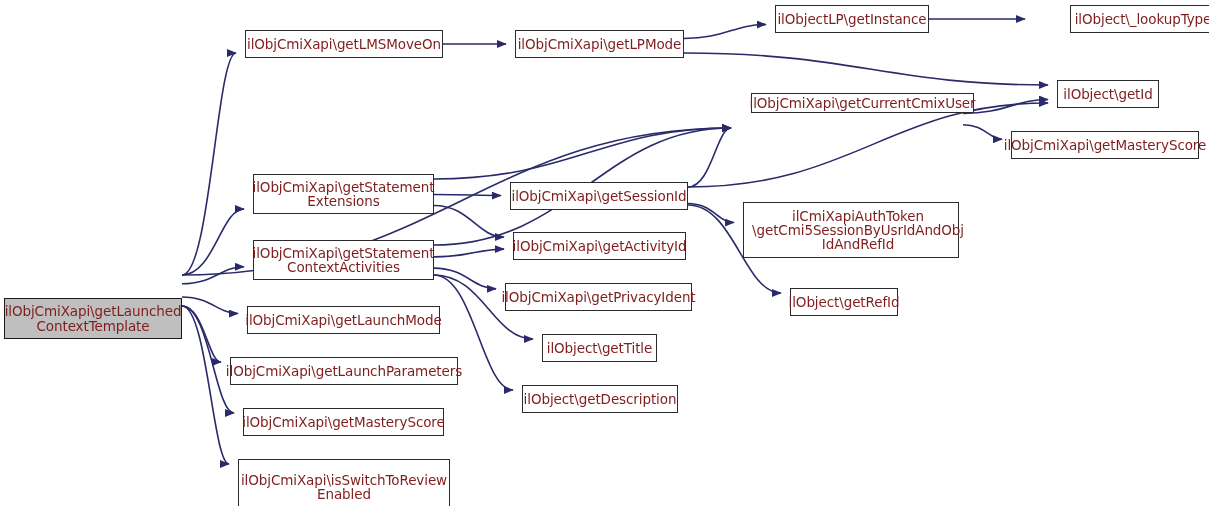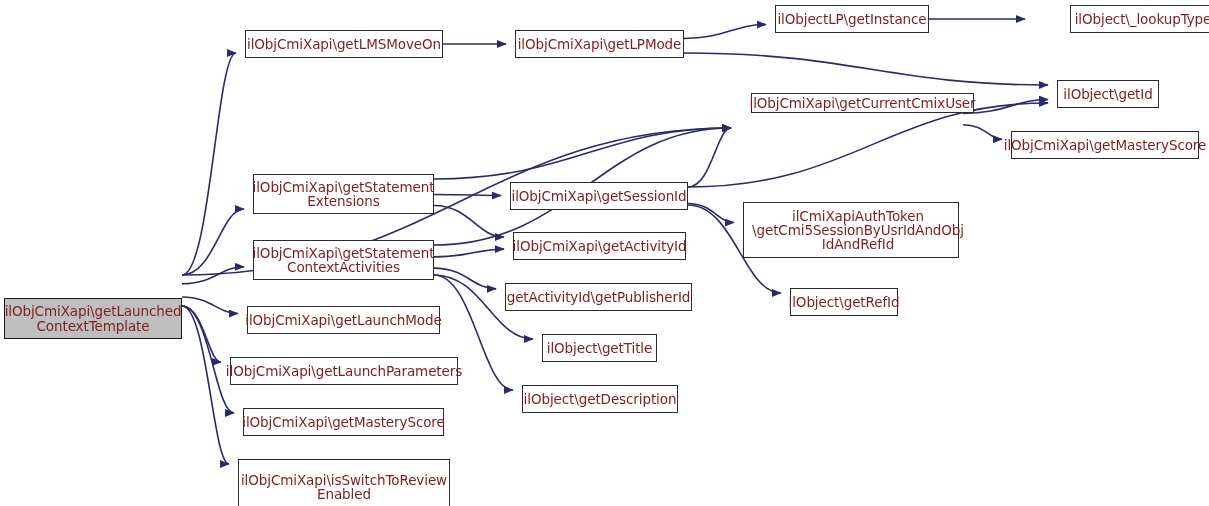--- a/index.html
+++ b/index.html
@@ -97,21 +97,21 @@
       <div class="node" style="left: 253px; top: 174px; width: 181px; height: 40px;">ilObjCmiXapi\getStatement
 Extensions</div>
       <div class="node" style="left: 510px; top: 182px; width: 178px; height: 28px;">ilObjCmiXapi\getSessionId</div>
       <div class="node" style="left: 743px; top: 202px; width: 216px; height: 56px; padding-left: 16px;">ilCmiXapiAuthToken
 \getCmi5SessionByUsrIdAndObj
 IdAndRefId</div>
       <div class="node" style="left: 253px; top: 240px; width: 181px; height: 40px;">ilObjCmiXapi\getStatement
 ContextActivities</div>
       <div class="node" style="left: 513px; top: 232px; width: 173px; height: 28px;">ilObjCmiXapi\getActivityId</div>
       <div class="node" style="left: 790px; top: 288px; width: 108px; height: 28px;">ilObject\getRefId</div>
-      <div class="node" style="left: 505px; top: 283px; width: 187px; height: 28px;">getActivityId\getPublisherId</div>
+      <div class="node" style="left: 505px; top: 283px; width: 187px; height: 28px;">ilObjCmiXapi\getPrivacyIdent</div>
       <div class="node" style="left: 247px; top: 306px; width: 193px; height: 28px;">ilObjCmiXapi\getLaunchMode</div>
       <div class="node" style="left: 542px; top: 334px; width: 115px; height: 28px;">ilObject\getTitle</div>
       <div class="node" style="left: 230px; top: 357px; width: 228px; height: 28px;">ilObjCmiXapi\getLaunchParameters</div>
       <div class="node" style="left: 522px; top: 385px; width: 156px; height: 28px;">ilObject\getDescription</div>
       <div class="node" style="left: 243px; top: 408px; width: 201px; height: 28px;">ilObjCmiXapi\getMasteryScore</div>
       <div class="node" style="left: 238px; top: 459px; width: 212px; height: 56px;">ilObjCmiXapi\isSwitchToReview
 Enabled</div>
     </div>
 </div>
 

